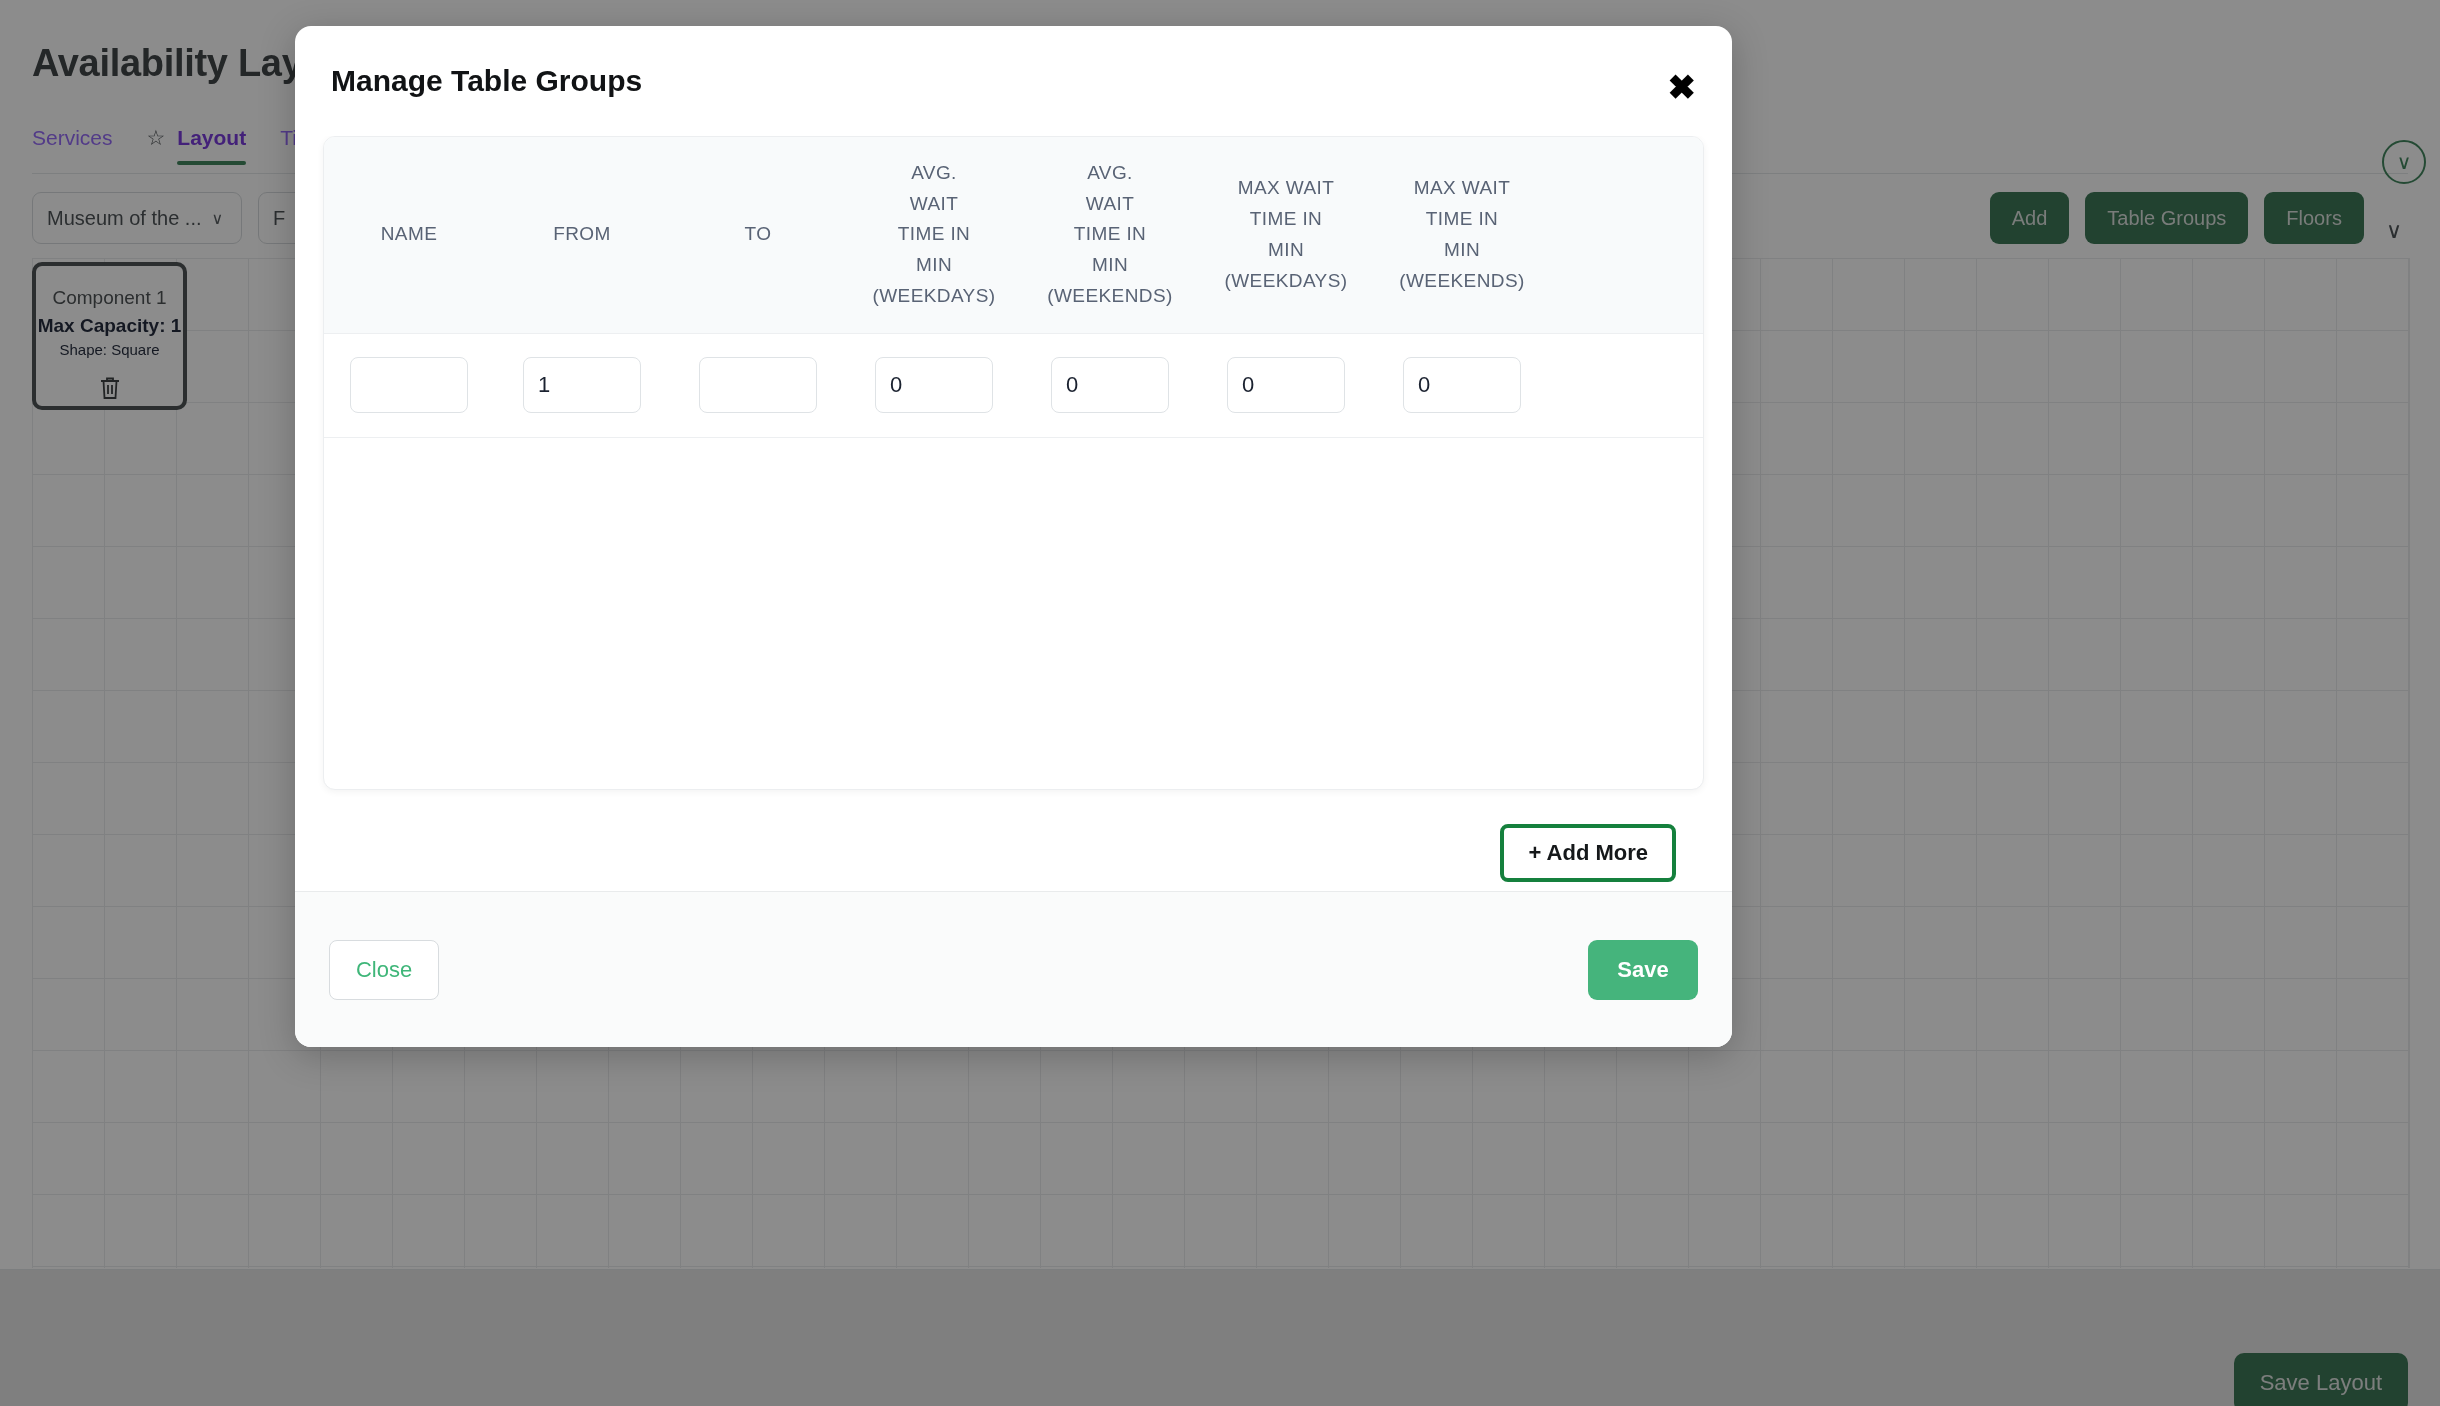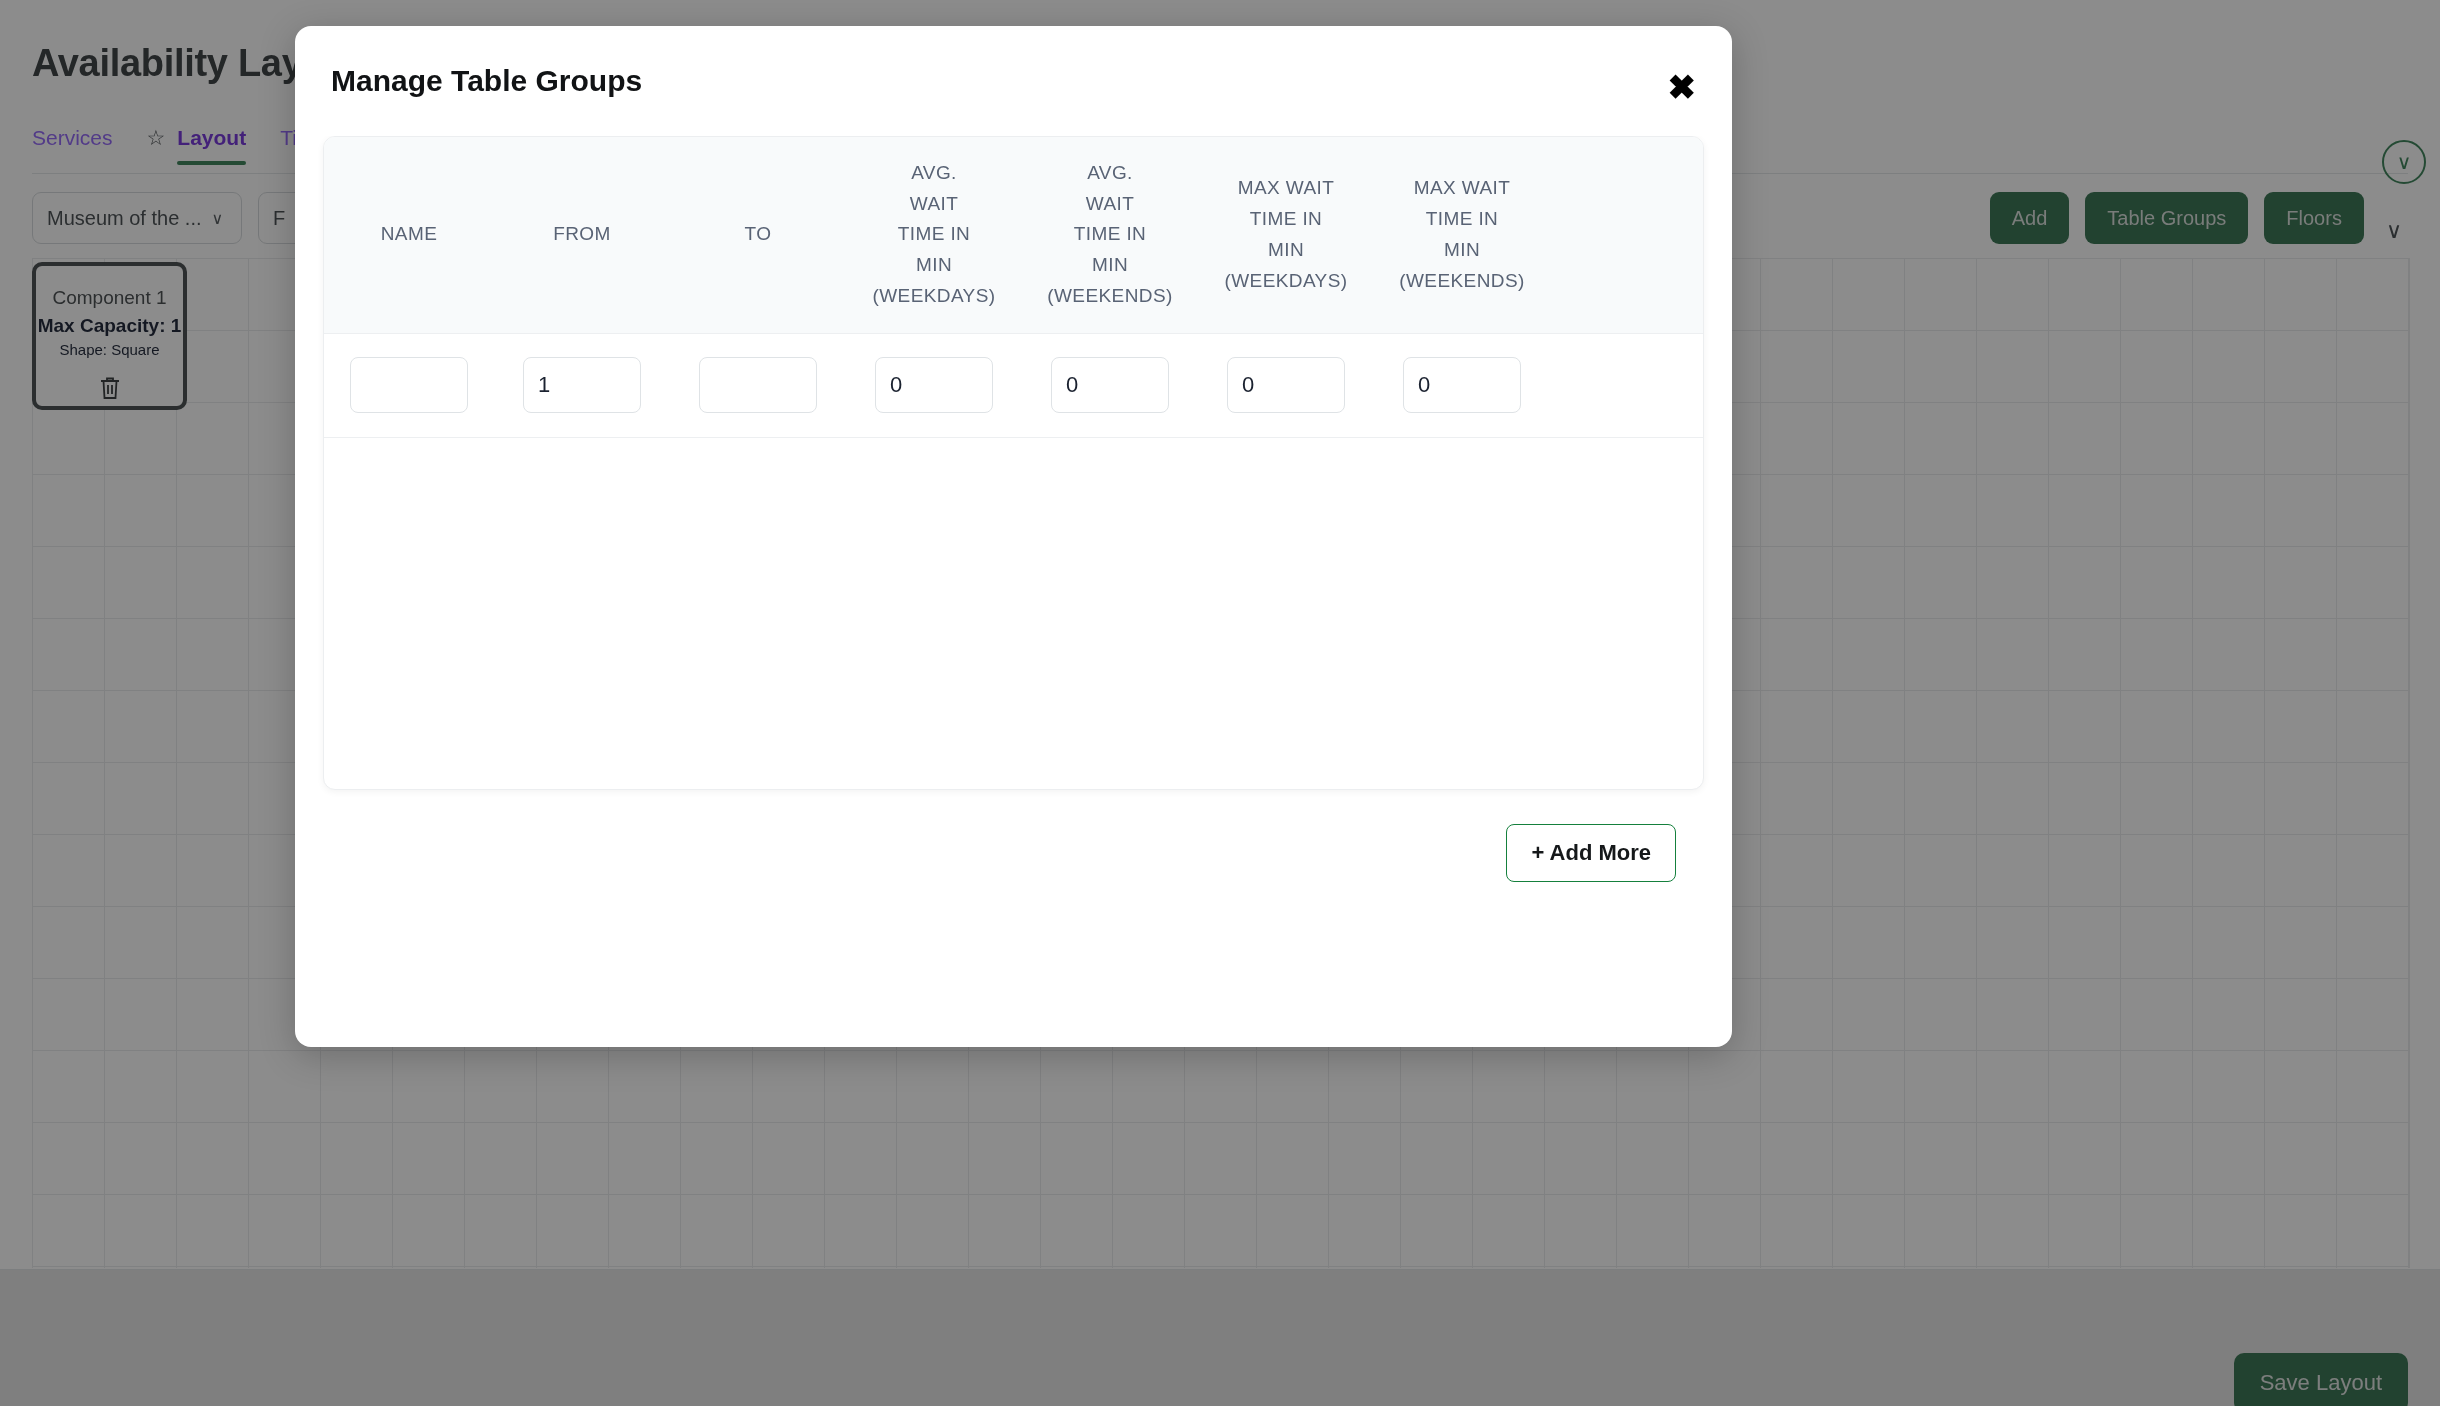--- a/index.html
+++ b/index.html
@@ -153,21 +153,21 @@
   .col-awe   { width: 176px; }
   .col-mwd   { width: 176px; }
   .col-mwe   { width: 176px; }
   .col-pad   { width: auto; }
 
   .addmore-row {
     display: flex; justify-content: flex-end;
     padding: 34px 28px 0 28px;
   }
   .btn-addmore {
-    height: 58px; background: #ffffff; border: 1px solid #15803d;
+    height: 58px; background: #ffffff; border: 4px solid #15803d;
     border-radius: 8px; padding: 0 24px; font-size: 22px; font-weight: 700;
     color: #15181a; cursor: pointer; font-family: "Liberation Sans", sans-serif;
   }
 
   .modal-foot {
     flex: none; height: 156px; background: #fafbfb;
     border-top: 1px solid #e9ebec;
     display: flex; align-items: center; justify-content: space-between;
     padding: 0 34px;
   }
@@ -327,13 +327,17 @@
           </tr>
         </tbody>
       </table>
     </div>
 
     <div class="addmore-row">
       <button class="btn-addmore">+ Add More</button>
     </div>
   </div>
 
+  <div class="modal-foot">
+    <button class="btn-close-ghost">Close</button>
+    <button class="btn-save">Save</button>
+  </div>
 </div>
 
 </body></html>

